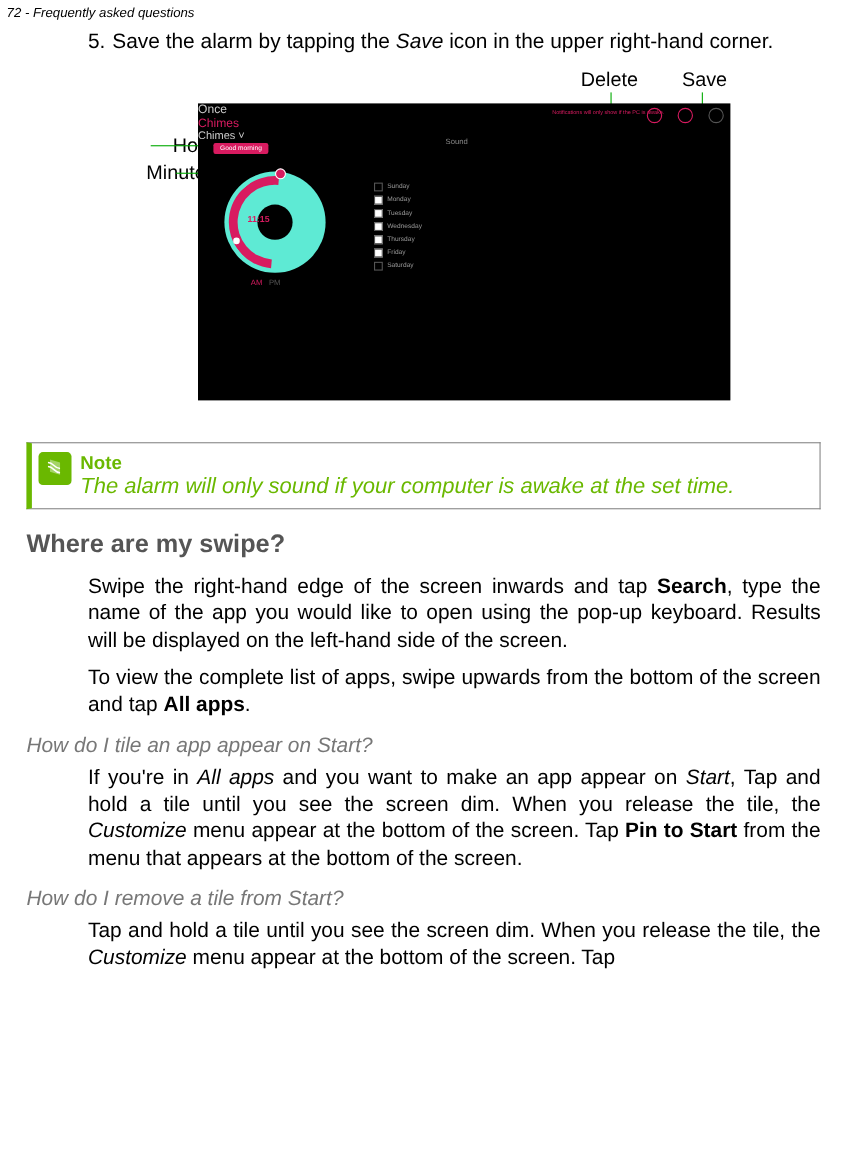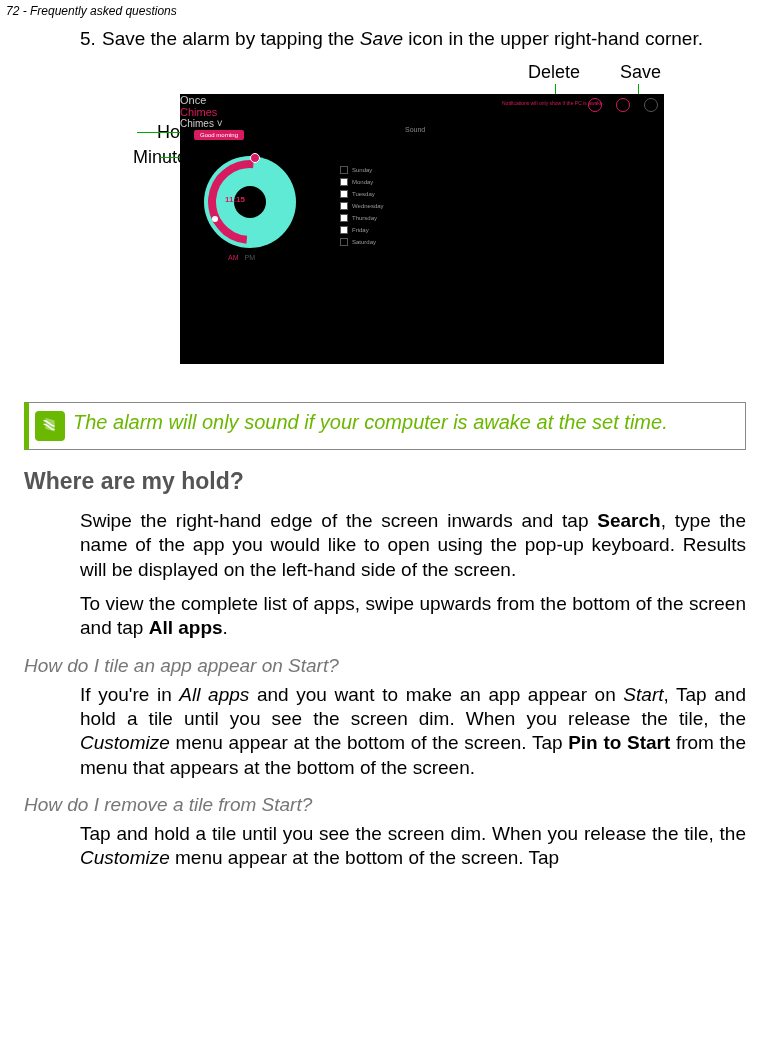--- a/index.html
+++ b/index.html
@@ -301,25 +301,26 @@
 </div>
 
 <div class="note-box">
   <div class="note-icon">
     <svg width="22" height="22" viewBox="0 0 24 24">
         <path fill="#fff" d="M7 3l10 3v12l-10-3z" opacity=".4"></path>
         <path stroke="#fff" stroke-width="1.5" fill="none" d="M5 6c6 0 6 6 12 6M5 10c6 0 6 6 12 6"></path>
       </svg>
   </div>
   <div>
+    <div class="note-title">Note</div>
     <div class="note-text">The alarm will only sound if your computer is awake at the set time.</div>
   </div>
 </div>
 
-<div class="h2">Where are my hold?</div>
+<div class="h2">Where are my swipe?</div>
 
 <div class="body-p">
   <span>Swipe the right-hand edge of the screen inwards and tap </span><b>Search</b><span>, type the name of the app you would like to open using the pop-up keyboard. Results will be displayed on the left-hand side of the screen.</span>
 </div>
 <div class="body-p">
   <span>To view the complete list of apps, swipe upwards from the bottom of the screen and tap </span><b>All apps</b><span>.</span>
 </div>
 
 <div class="h3">How do I tile an app appear on Start?</div>
 <div class="body-p">

